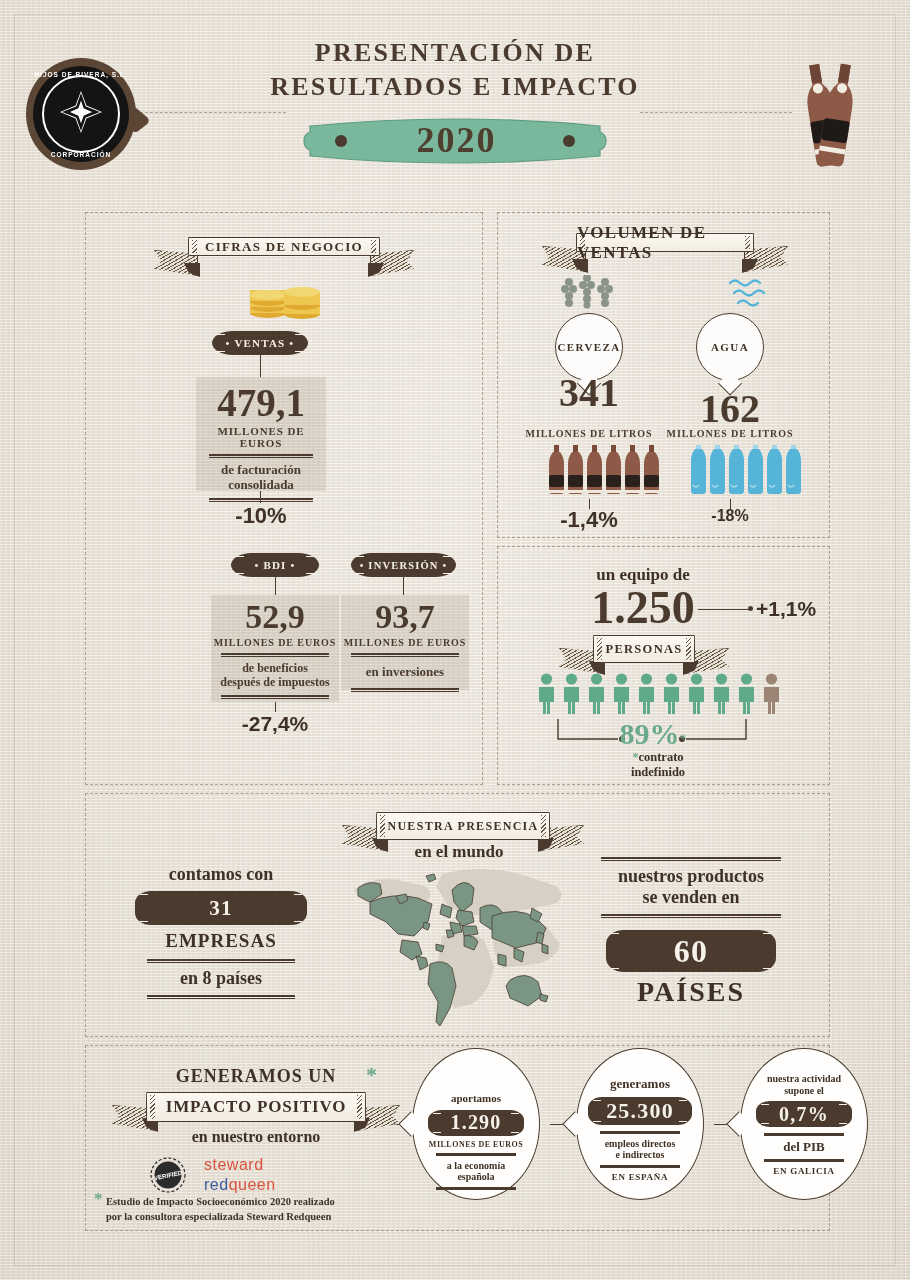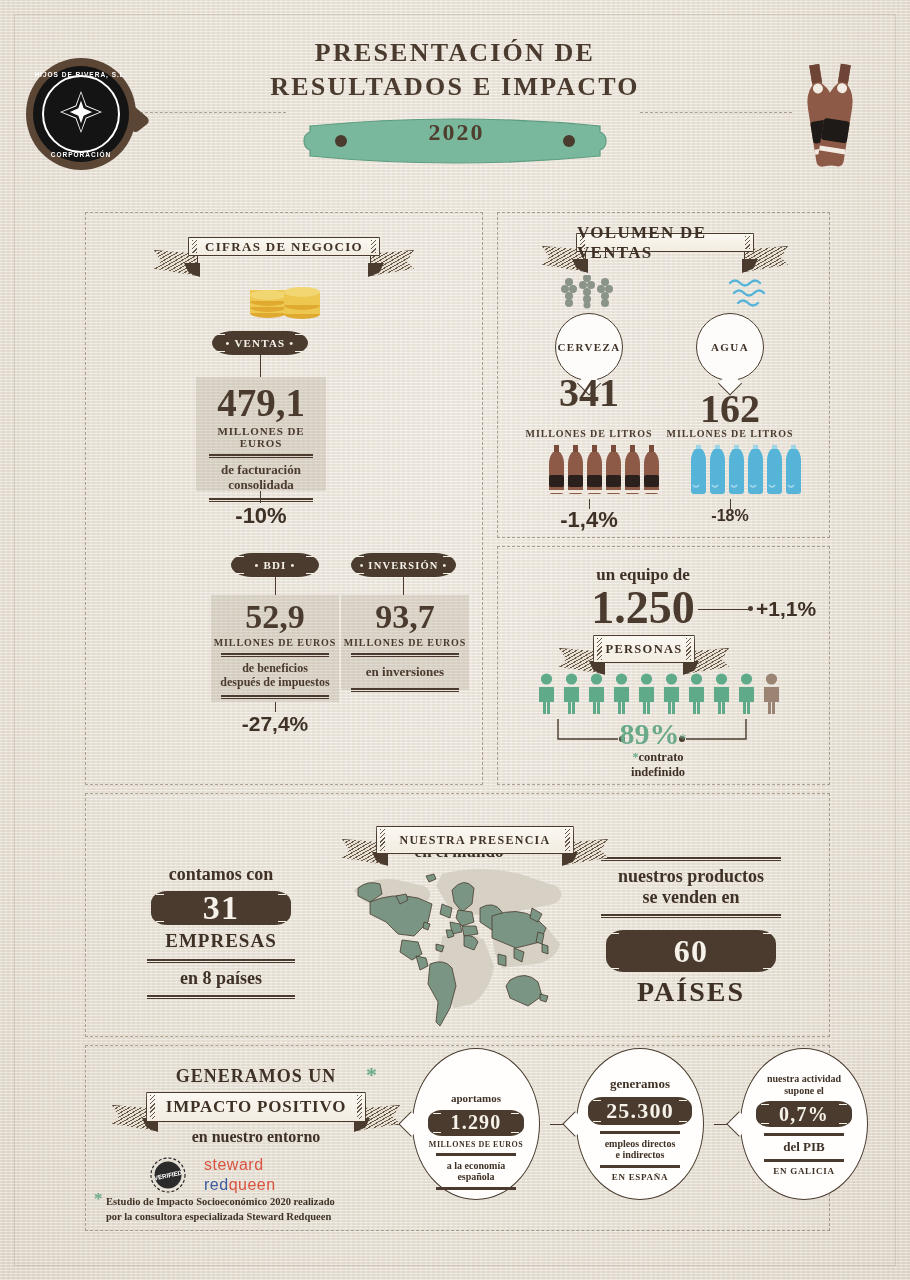--- a/index.html
+++ b/index.html
@@ -72,21 +72,21 @@
     letter-spacing:2.2px;
   }
   .title-l1{ font-size:26px; }
   .title-l2{ font-size:26px; margin-top:4px; }
 
   .year-plaque{
     position:absolute; left:296px; top:110px; width:318px; height:62px;
   }
   .year-text{
     position:absolute; left:3px; right:0; top:9px; text-align:center;
-    font-size:24px; font-weight:bold; color:#4f3d2e; letter-spacing:2px;
+    font-size:36px; font-weight:bold; color:#4f3d2e; letter-spacing:2px;
   }
 
   .bottles{ position:absolute; left:795px; top:58px; width:70px; height:112px; }
 
   
   .panel{
     position:absolute;
     border:1px dashed rgba(120,100,80,0.55);
     background:rgba(255,255,255,0.03);
   }
@@ -552,21 +552,21 @@
   </div>
 
   <div style="position:absolute; left:95px; top:200px; width:130px; text-align:center;">
     <span class="green" style="font-size:12px; font-weight:bold;">*</span><span style="font-size:12.5px; font-weight:bold; color:#3f3125;">contrato</span>
     <div style="font-size:12.5px; font-weight:bold; color:#3f3125;">indefinido</div>
   </div>
 </div>
 
 <div class="panel" id="panel-presencia">
 
-  <div class="ribbon" style="position:absolute; left:290px; top:32px; width:198px;">
+  <div class="ribbon" style="position:absolute; left:290px; top:18px; width:174px;">
     <div class="ribbon-tail l"></div>
     <div class="ribbon-tail r"></div>
     <div class="ribbon-fold l"></div>
     <div class="ribbon-fold r"></div>
     <div class="ribbon-body" style="height:28px;">
         <span class="ribbon-label" style="font-size:12px;">NUESTRA PRESENCIA</span>
       </div>
   </div>
   <div style="position:absolute; left:290px; top:48px; width:166px; text-align:center; font-size:17px; font-weight:bold; color:#3f3125;">en el mundo</div>
 
@@ -603,21 +603,21 @@
         <path d="M164 120 q16 -10 28 2 l4 14 -14 10 -18 -8 -4 -12 z"></path>
         <path d="M194 134 l8 2 -2 6 -6 -2 z"></path>
         <path d="M90 84 l8 2 -2 6 -6 -2 z"></path>
         <path d="M78 62 l6 2 -2 6 -5 -2 z"></path>
       </g>
     </svg>
   </div>
 
   <div style="position:absolute; left:45px; top:70px; width:180px; text-align:center;">
     <div style="font-size:18px; font-weight:bold; color:#3f3125;">contamos con</div>
-    <div class="plaque" style="margin:6px auto 0; width:140px; height:34px; font-size:34px; border-radius:16px/12px;">
+    <div class="plaque" style="margin:6px auto 0; width:172px; height:34px; font-size:21px; border-radius:16px/12px;">
       <span>31</span>
     </div>
     <div style="font-size:19px; font-weight:bold; color:#3f3125; letter-spacing:1px; margin-top:5px;">EMPRESAS</div>
     <div class="rule" style="width:148px; margin-top:7px;"></div>
     <div style="font-size:18px; font-weight:bold; color:#3f3125; margin-top:4px;">en 8 países</div>
     <div class="rule" style="width:148px; margin-top:6px;"></div>
   </div>
 
   <div style="position:absolute; left:505px; top:58px; width:200px; text-align:center;">
     <div class="rule" style="width:180px;"></div>

